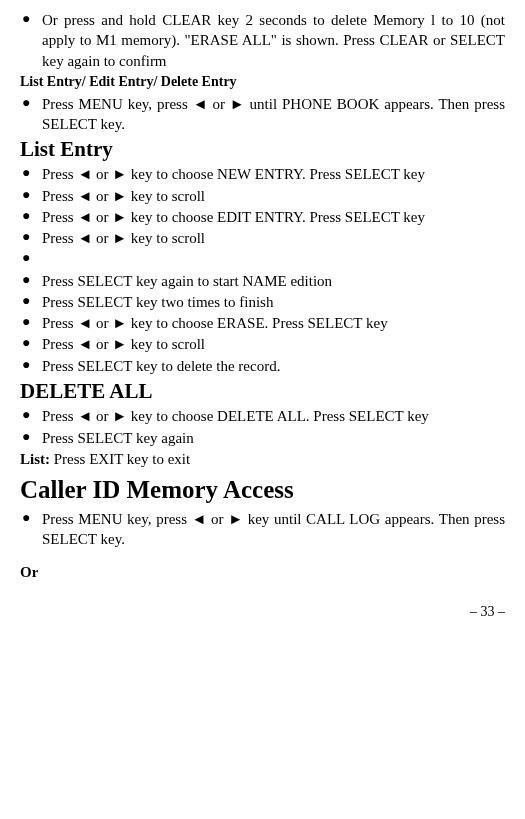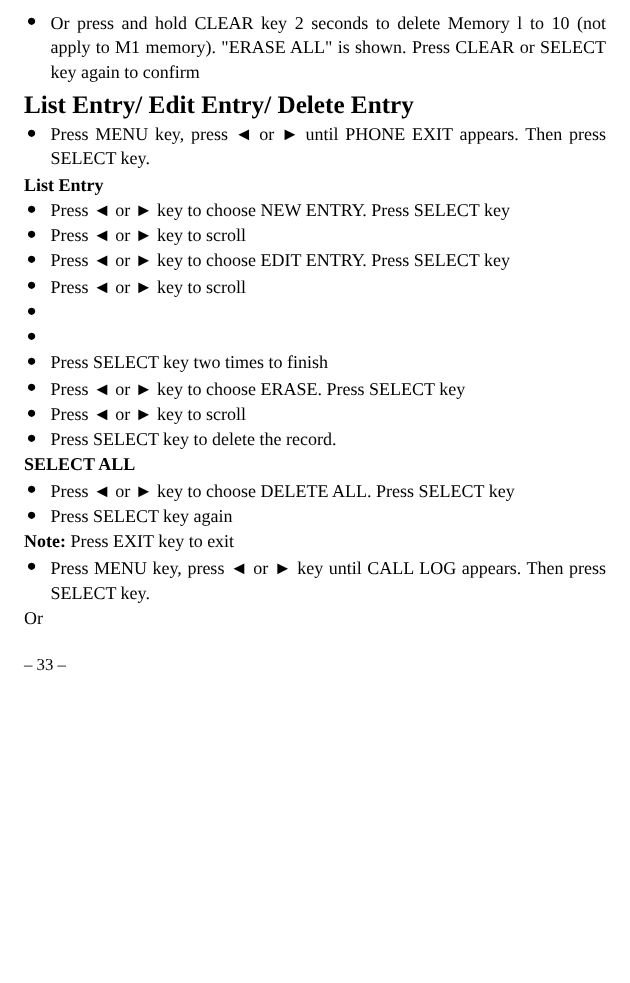--- a/index.html
+++ b/index.html
@@ -32,46 +32,47 @@
     width: 20px;
     font-size: 14px;
     padding-left: 2px;
     line-height: 1.35;
   }
   .bullet-text {
     flex: 1 1 auto;
     text-align: justify;
   }
   .section-h1 {
-    font-size: 21px;
+    font-size: 14px;
     font-weight: bold;
     margin: 2px 0 2px 0;
   }
   .section-h2 {
-    font-size: 15px;
+    font-size: 21px;
     font-weight: bold;
     margin: 1px 0 1px 0;
   }
   .caller-h {
     font-size: 25px;
     font-weight: bold;
     margin: 4px 0 2px 0;
   }
   .note-line {
     margin-top: 1px;
     margin-bottom: 2px;
   }
   .note-label {
     font-weight: bold;
   }
   .or-line {
-    margin-top: 1px;
+    margin-top: 13px;
+    font-weight: bold;
   }
   .page-num {
-    text-align: left;
+    text-align: right;
     font-size: 14px;
     margin-top: 20px;
   }
   .sub-line {
     padding-left: 0px;
   }
 </style>
 </head>
 <body>
 
@@ -82,21 +83,21 @@
       <span class="bullet-dot">●</span>
       <span class="bullet-text">Or press and hold CLEAR key 2 seconds to delete Memory l to 10 (not apply to M1 memory). "ERASE ALL" is shown. Press CLEAR or SELECT key again to confirm</span>
     </li>
   </ul>
 
   <div class="section-h1">List Entry/ Edit Entry/ Delete Entry</div>
 
   <ul class="bullet-list">
     <li class="bullet-item">
       <span class="bullet-dot">●</span>
-      <span class="bullet-text">Press MENU key, press ◄ or ► until PHONE EXIT appears. Then press SELECT key.</span>
+      <span class="bullet-text">Press MENU key, press ◄ or ► until PHONE BOOK appears. Then press SELECT key.</span>
     </li>
   </ul>
 
   <div class="section-h2">List Entry</div>
   <ul class="bullet-list">
     <li class="bullet-item">
       <span class="bullet-dot">●</span>
       <span class="bullet-text">Press ◄ or ► key to choose NEW ENTRY. Press SELECT key</span>
     </li>
     <li class="bullet-item">
@@ -116,21 +117,21 @@
     </li>
     <li class="bullet-item">
       <span class="bullet-dot">●</span>
       <span class="bullet-text">
         <br>
       </span>
     </li>
     <li class="bullet-item">
       <span class="bullet-dot">●</span>
       <span class="bullet-text">
-        <br>
+        <span>Press SELECT key again to start NAME edition</span><br>
       </span>
     </li>
     <li class="bullet-item">
       <span class="bullet-dot">●</span>
       <span class="bullet-text">Press SELECT key two times to finish</span>
     </li>
   </ul>
 
   <ul class="bullet-list">
     <li class="bullet-item">
@@ -140,36 +141,37 @@
     <li class="bullet-item">
       <span class="bullet-dot">●</span>
       <span class="bullet-text">Press ◄ or ► key to scroll</span>
     </li>
     <li class="bullet-item">
       <span class="bullet-dot">●</span>
       <span class="bullet-text">Press SELECT key to delete the record.</span>
     </li>
   </ul>
 
-  <div class="section-h2">SELECT ALL</div>
+  <div class="section-h2">DELETE ALL</div>
   <ul class="bullet-list">
     <li class="bullet-item">
       <span class="bullet-dot">●</span>
       <span class="bullet-text">Press ◄ or ► key to choose DELETE ALL. Press SELECT key</span>
     </li>
     <li class="bullet-item">
       <span class="bullet-dot">●</span>
       <span class="bullet-text">Press SELECT key again</span>
     </li>
   </ul>
 
   <div class="note-line">
-    <span class="note-label">Note:</span><span> Press EXIT key to exit</span>
+    <span class="note-label">List:</span><span> Press EXIT key to exit</span>
   </div>
 
+  <div class="caller-h">Caller ID Memory Access</div>
 
   <ul class="bullet-list">
     <li class="bullet-item">
       <span class="bullet-dot">●</span>
       <span class="bullet-text">Press MENU key, press ◄ or ► key until CALL LOG appears. Then press SELECT key.</span>
     </li>
   </ul>
 
   <div class="or-line">Or</div>
 

